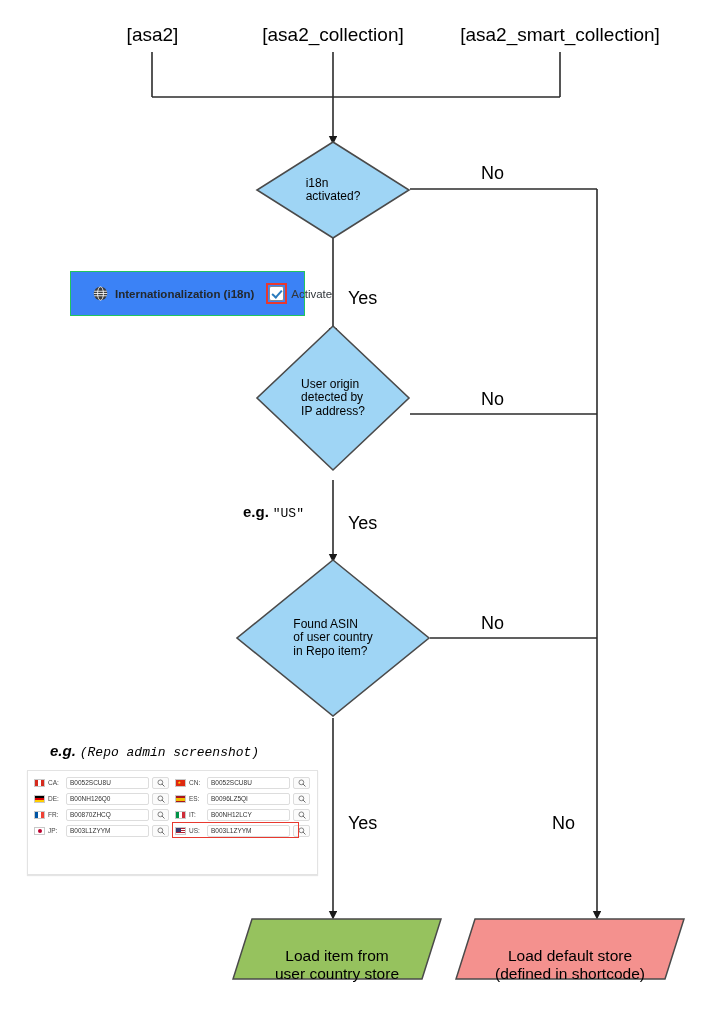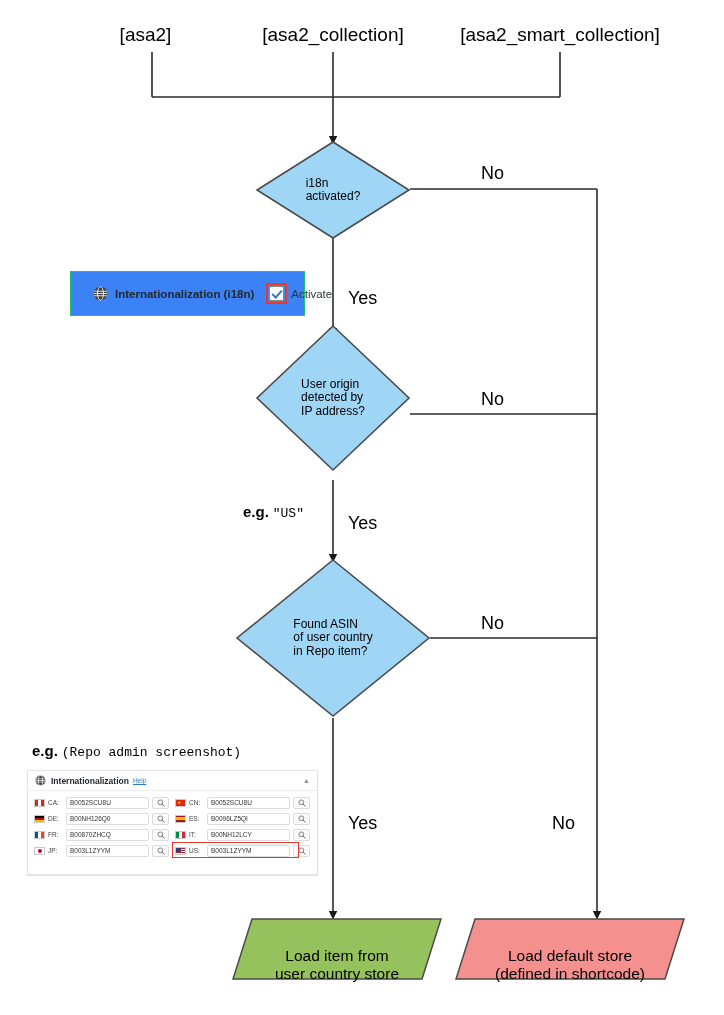--- a/index.html
+++ b/index.html
@@ -85,21 +85,21 @@
     <path d="M410,189 L597,189"></path>
 
     <path d="M410,414 L597,414"></path>
 
     <path d="M430,638 L597,638"></path>
 
     <path d="M597,189 L597,915" marker-end="url(#arrow)"></path>
   </g>
 </svg>
 
-<div class="abs shortcode" style="left:53px;top:24px;width:185px;">
+<div class="abs shortcode" style="left:60px;top:24px;width:185px;">
   <span>[asa2]</span>
 </div>
 <div class="abs shortcode" style="left:240px;top:24px;width:186px;">
   <span>[asa2_collection]</span>
 </div>
 <div class="abs shortcode" style="left:430px;top:24px;width:260px;">
   <span>[asa2_smart_collection]</span>
 </div>
 
 <div class="diamond-wrap" style="left:255px;top:140px;width:156px;height:100px;">
@@ -145,36 +145,26 @@
     <polygon points="98,2 194,80 98,158 2,80" fill="#9fd5f5" stroke="#4a4a4a" stroke-width="1.6"></polygon>
   </svg>
   <div class="diamond-label">Found ASIN
 of user country
 in Repo item?</div>
 </div>
 <div class="branch-label" style="left:481px;top:613px;">No</div>
 <div class="branch-label" style="left:348px;top:813px;">Yes</div>
 <div class="branch-label" style="left:552px;top:813px;">No</div>
 
-<div class="eg-mono" style="left:32px;top:742px;">
+<div class="eg-mono" style="left:50px;top:742px;font-style:italic;">
   <b>e.g.</b>
   <span class="m">(Repo admin screenshot)</span>
 </div>
 
 <div class="repo" style="left:27px;top:770px;width:291px;height:105px;">
-  <div class="repo-head">
-    <svg class="globe" viewBox="0 0 16 16">
-      <circle cx="8" cy="8" r="7.2" fill="#3c3c3c"></circle>
-      <ellipse cx="8" cy="8" rx="3.1" ry="7.2" fill="none" stroke="#ffffff" stroke-width="1"></ellipse>
-      <path d="M1.2,5.6 H14.8 M1.2,10.4 H14.8 M0.8,8 H15.2" stroke="#ffffff" stroke-width="1"></path>
-    </svg>
-    <span class="repo-title">Internationalization</span>
-    <span class="repo-help">Help</span>
-    <span class="repo-caret">▲</span>
-  </div>
   <div class="repo-body">
 
     <div class="repo-col">
       <div class="repo-row">
         <span class="flag" style="background:linear-gradient(to right,#d52b1e 0 28%,#fff 28% 72%,#d52b1e 72% 100%);"></span>
         <span class="cc">CA:</span>
         <span class="txtbox">B0052SCU8U</span>
         <span class="srch">
           <svg width="8" height="8" viewBox="0 0 10 10">
             <circle cx="4.2" cy="4.2" r="3" fill="none" stroke="#666" stroke-width="1"></circle>

